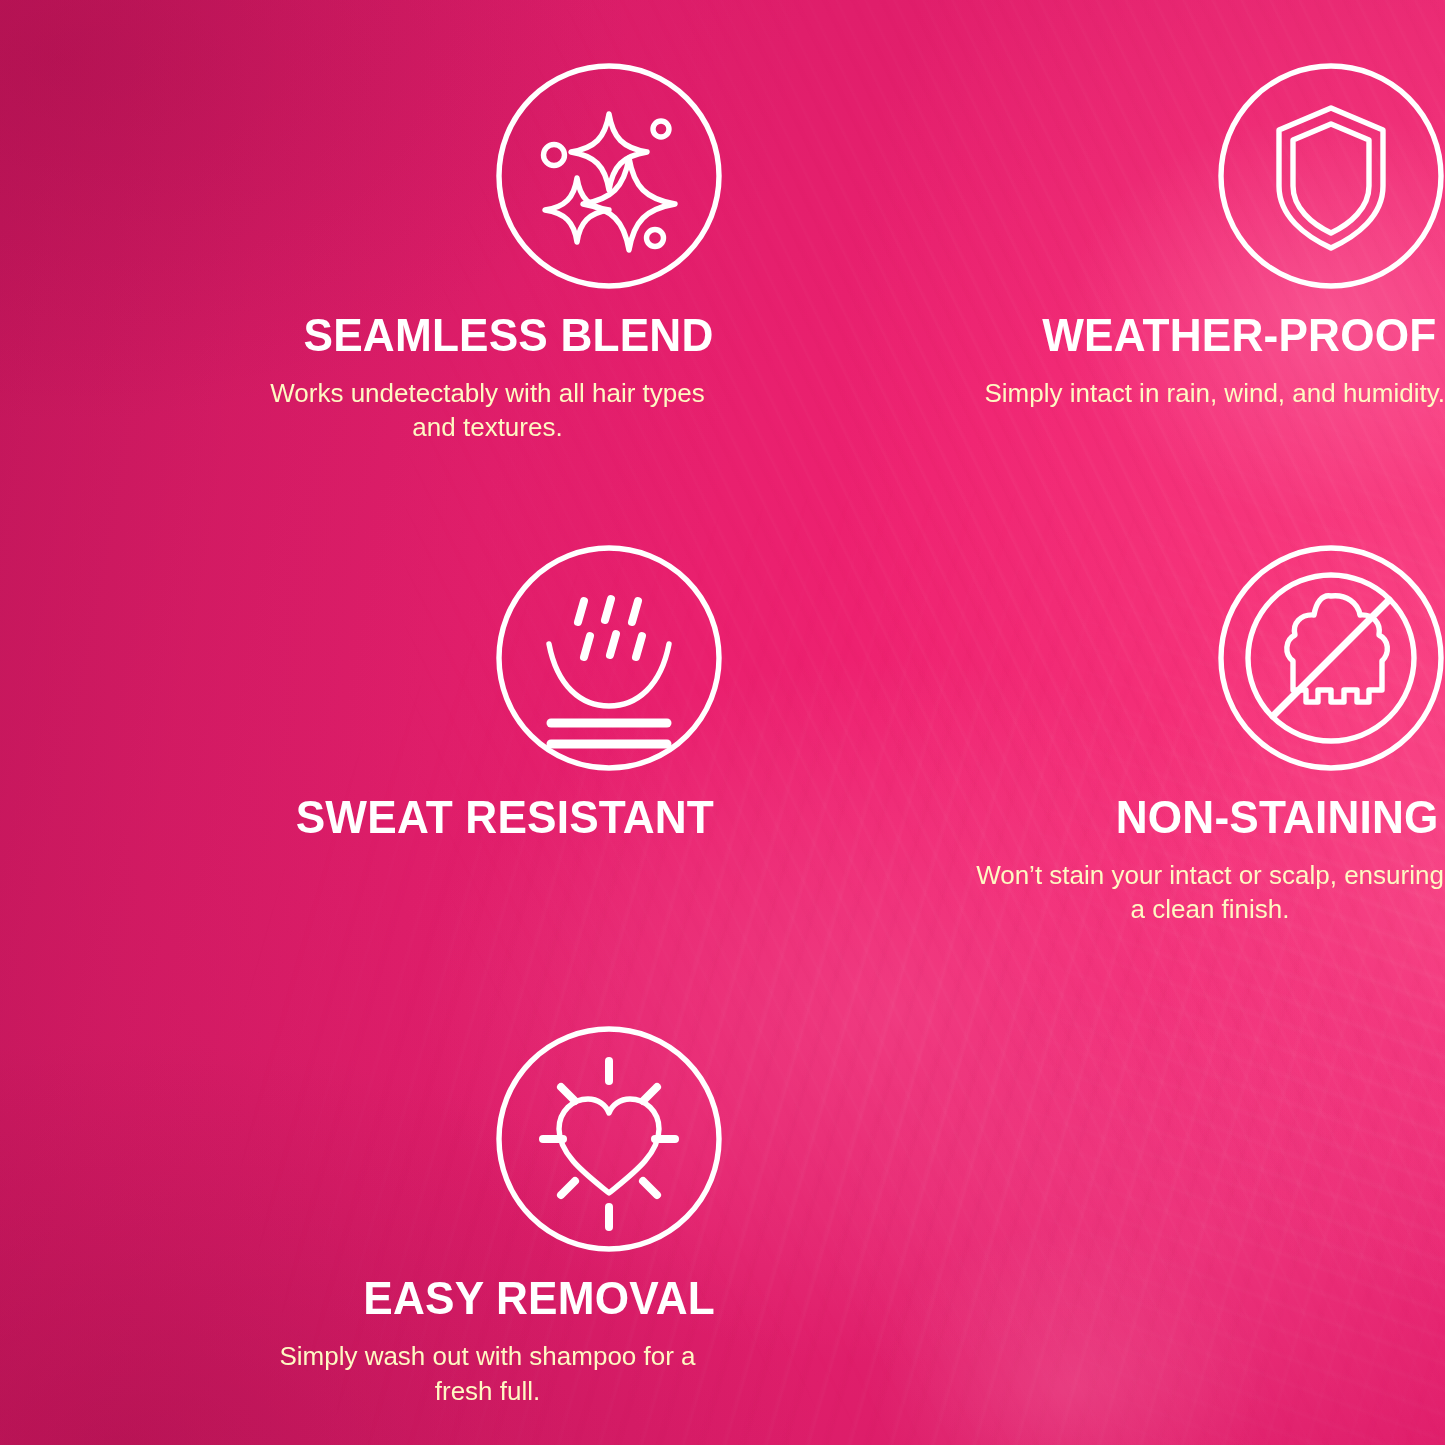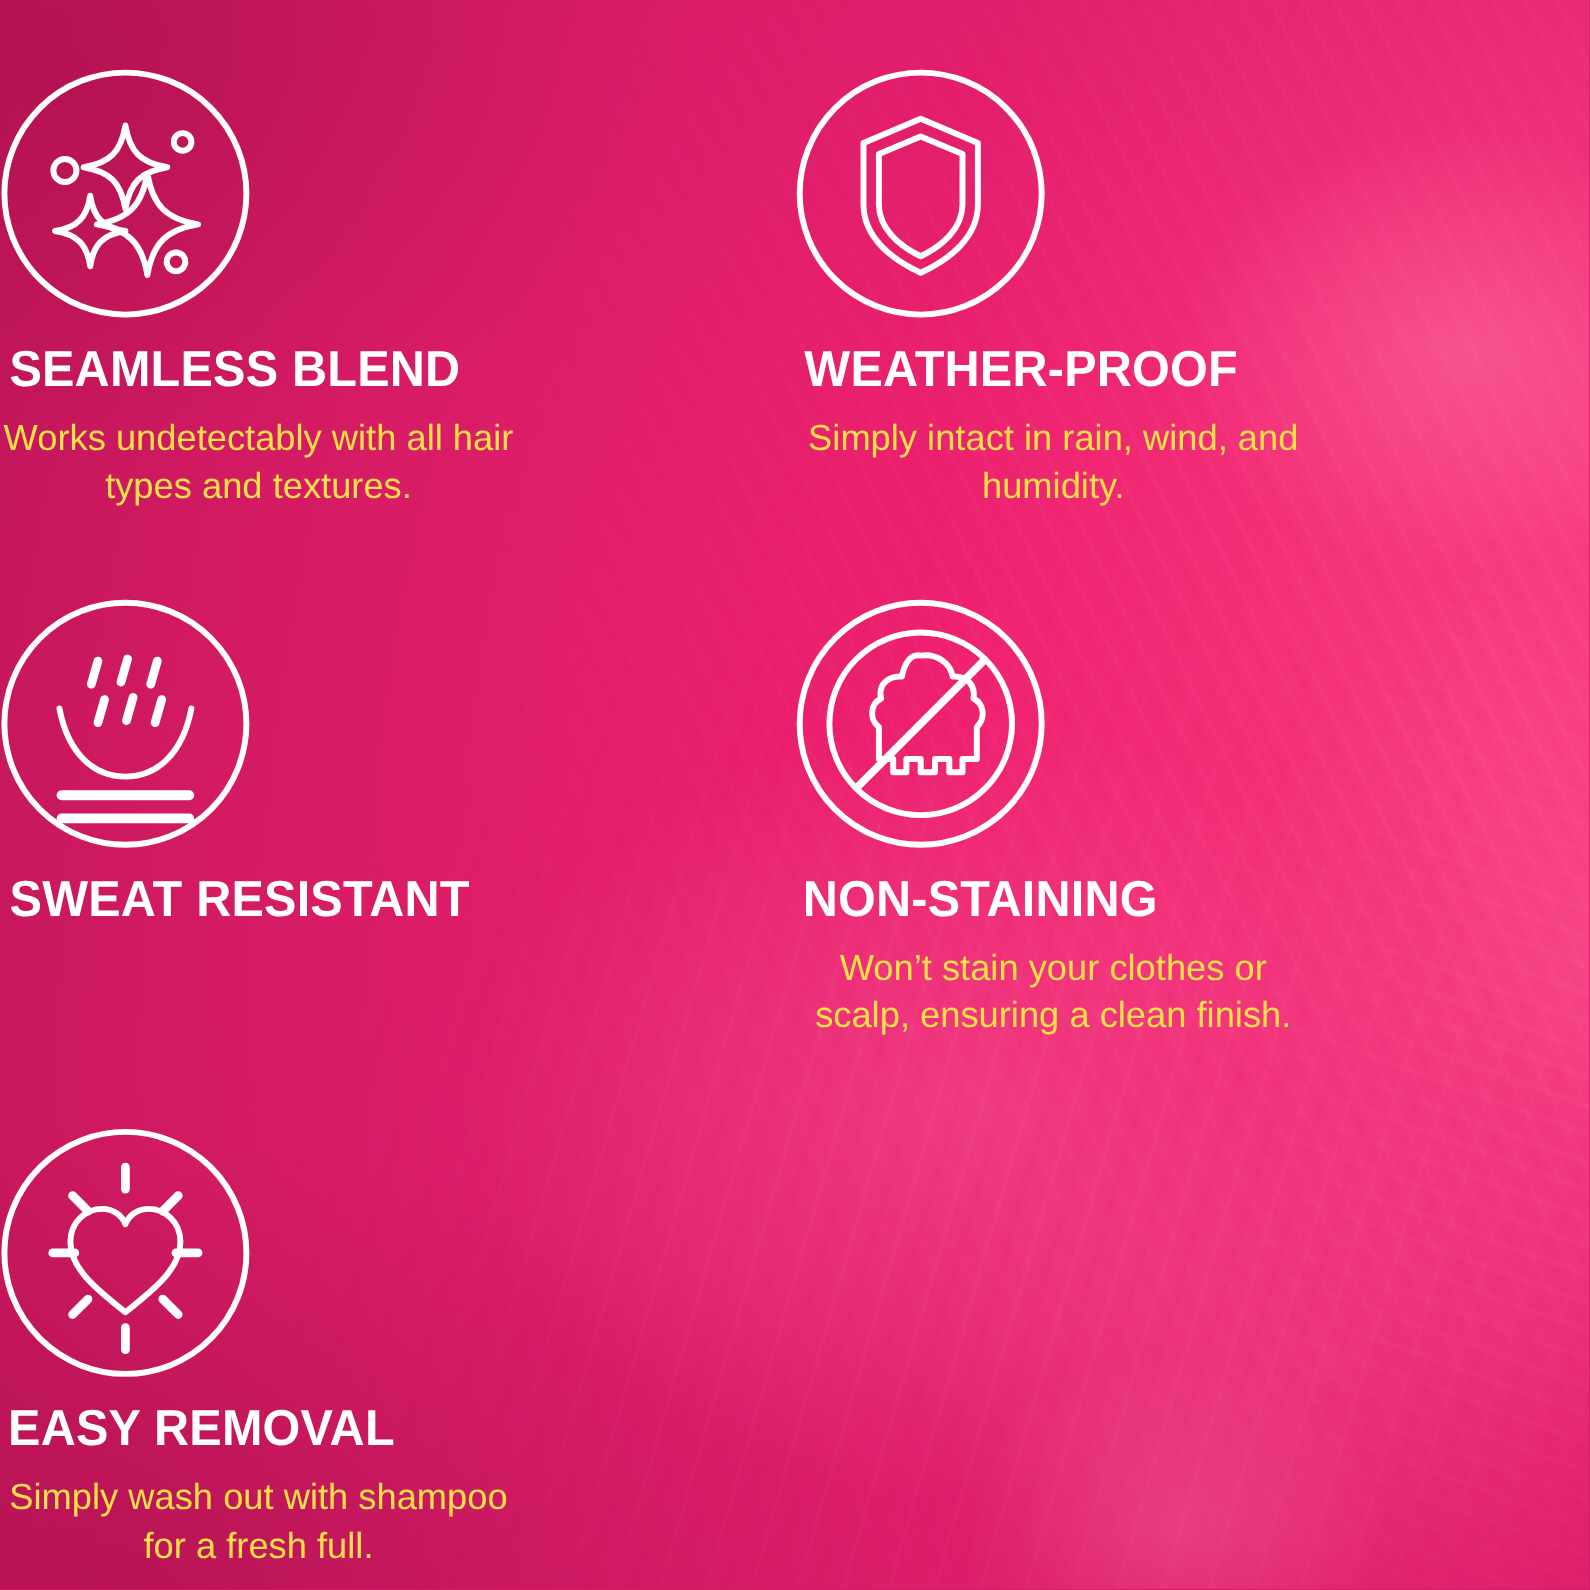--- a/index.html
+++ b/index.html
@@ -99,21 +99,21 @@
     position: absolute;
     inset: 0;
     display: grid;
     grid-template-columns: 1fr 1fr;
     grid-template-rows: 1fr 1fr 1fr;
     z-index: 5;
   }
   .cell {
     display: flex;
     flex-direction: column;
-    align-items: flex-start;
+    align-items: flex-end;
     justify-content: flex-start;
     padding-top: 62px;
     box-sizing: border-box;
   }
   .icon-wrap {
     width: 228px;
     height: 228px;
     display: block;
   }
   .icon-wrap svg {
@@ -127,22 +127,22 @@
     font-size: 46px;
     line-height: 1.02;
     font-weight: 800;
     letter-spacing: 0.2px;
     text-align: center;
     white-space: nowrap;
     transform: scaleX(0.96);
   }
   .f-desc {
     margin-top: 17px;
-    color: #fde047;
-    font-size: 33px;
+    color: #fef9c3;
+    font-size: 26px;
     line-height: 1.33;
     font-weight: 400;
     text-align: center;
     max-width: 470px;
   }
 </style>
 </head>
 <body>
 
 <div id="poster">
@@ -225,21 +225,21 @@
                    L101 146 L101 158 L89 158 L89 146
                    L76 146 L76 117
                    C67 110 68 96 78 91
                    C75 79 84 70 97 71
                    C99 59 105 50 114 52 Z"></path>
 
           <path d="M56 172 L172 56" stroke-width="7"></path>
         </svg>
       </div>
       <div class="f-title">NON-STAINING</div>
-      <div class="f-desc">Won’t stain your clothes or scalp, ensuring a clean finish.</div>
+      <div class="f-desc">Won’t stain your intact or scalp, ensuring a clean finish.</div>
     </div>
 
     <div class="cell">
       <div class="icon-wrap">
         <svg viewBox="0 0 228 228" fill="none" stroke="#ffffff" stroke-width="5.4" stroke-linecap="round" stroke-linejoin="round">
           <circle cx="114" cy="114" r="110"></circle>
 
           <path d="M114 168
                    C92 150 64 130 64 104
                    C64 86 78 74 93 74

